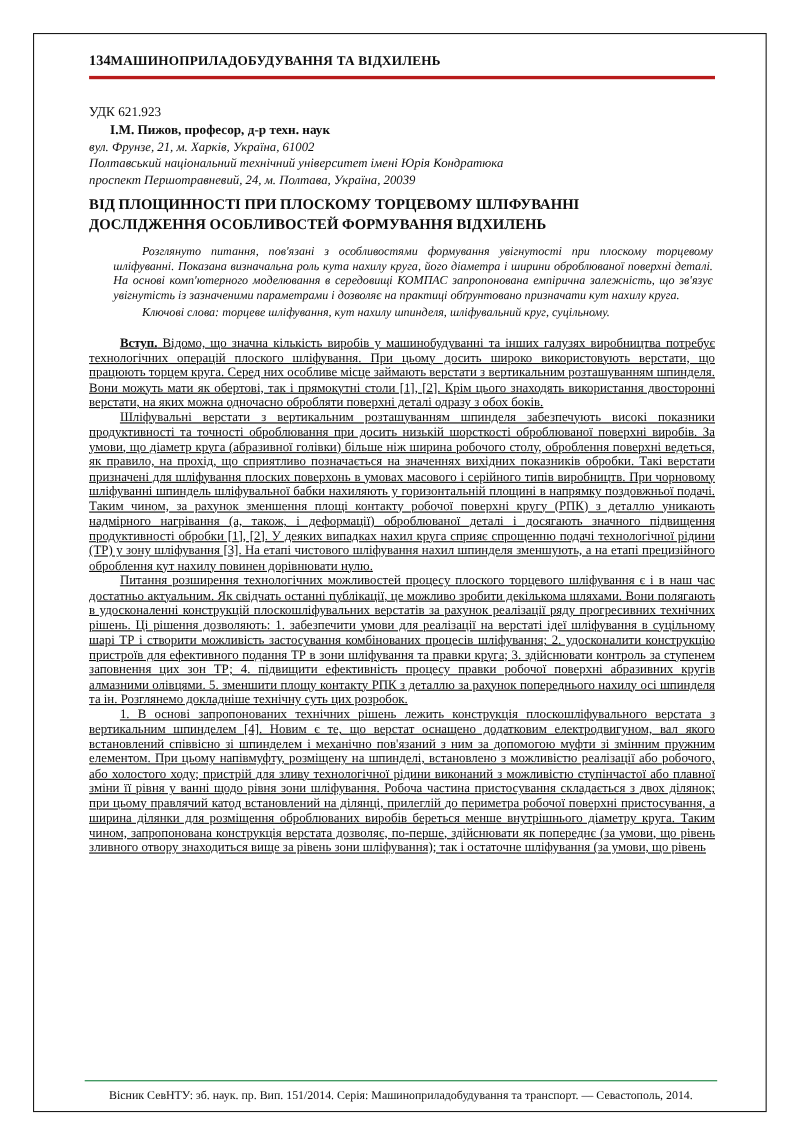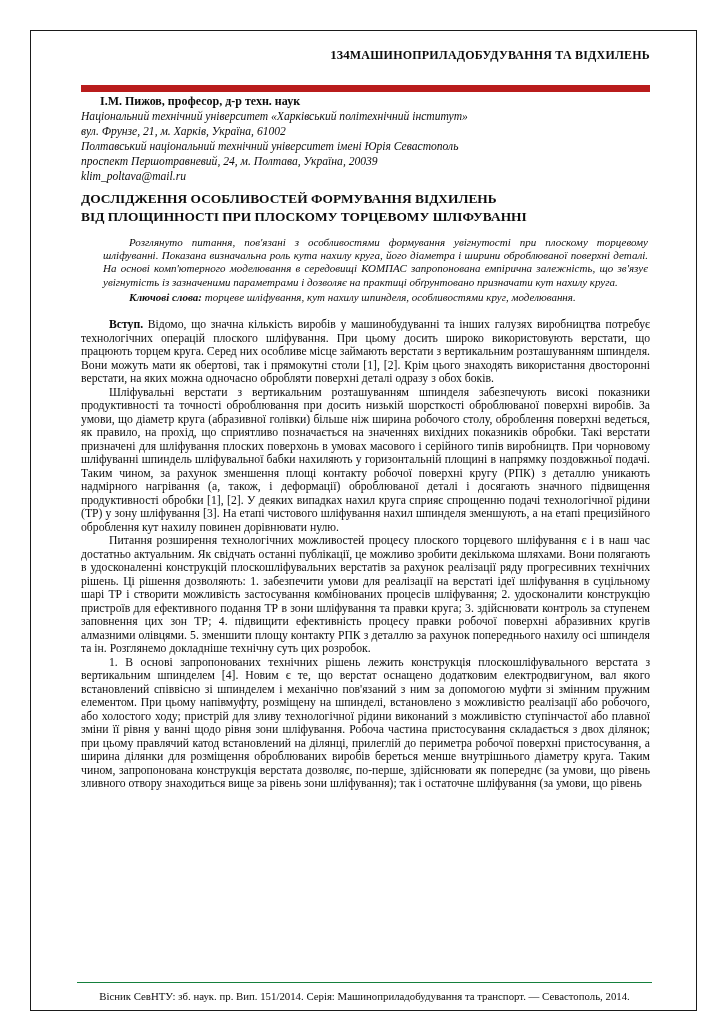--- a/index.html
+++ b/index.html
@@ -12,43 +12,43 @@
     -webkit-font-smoothing:antialiased;
   }
   .frame{
     position:absolute;left:30px;top:30px;right:27px;bottom:13px;
     border:1px solid #1a1a1a;
     box-sizing:border-box;
     padding:16px 46px 44px 50px;
     overflow:hidden;
   }
   .header{
-    display:flex;justify-content:flex-end;align-items:baseline;
-    border-bottom:7px solid #b91c1c;
-    padding-bottom:22px;
+    display:flex;justify-content:flex-start;align-items:baseline;
+    border-bottom:3px solid #b91c1c;
+    padding-bottom:6px;
   }
   .pageno{font-weight:bold;font-size:13px;}
   .running{font-weight:bold;font-size:12px;letter-spacing:.2px;}
   .udc{margin-top:22px;font-size:12px;}
   .authors{margin-top:2px;font-size:12px;line-height:15px;}
   .a-name{font-weight:bold;margin-left:19px;}
   .a-it{font-style:italic;font-size:11.6px;}
   .title{margin-top:6px;font-weight:bold;font-size:13.4px;line-height:18px;}
   .abstract{
     margin:10px 2px 0 22px;
     font-style:italic;font-size:11px;line-height:13.2px;
     text-align:justify;text-indent:26px;
   }
   .keywords{
     margin:2px 2px 0 22px;
     font-style:italic;font-size:11px;line-height:13.2px;
     text-align:justify;text-indent:26px;
   }
-  .kw-label{font-weight:bold;}
-  .body-text{margin-top:14px;}
+  .kw-label{font-weight:normal;}
+  .body-text{margin-top:14px;text-decoration:underline;}
   .body-text p{
     margin:0;
     font-size:11.7px;line-height:13.5px;
     text-align:justify;text-indent:28px;
   }
   .body-text b{font-weight:bold;}
   .footer{
     position:absolute;left:46px;right:44px;bottom:8px;
     border-top:1px solid #15803d;
     padding-top:7px;
@@ -59,38 +59,37 @@
 </head>
 <body>
 
 <div class="frame">
 
   <div class="header">
     <span class="pageno">134</span>
     <span class="running">МАШИНОПРИЛАДОБУДУВАННЯ ТА ВІДХИЛЕНЬ</span>
   </div>
 
+  <div class="udc">УДК 621.923</div>
 
   <div class="authors">
     <div class="a-name">І.М. Пижов, професор, д-р техн. наук</div>
-    <div class="a-it">Національний технічний університет «Харківський політехнічний інститут»</div>
     <div class="a-it">вул. Фрунзе, 21, м. Харків, Україна, 61002</div>
-    <div class="a-it">Полтавський національний технічний університет імені Юрія Севастополь</div>
+    <div class="a-it">Полтавський національний технічний університет імені Юрія Кондратюка</div>
     <div class="a-it">проспект Першотравневий, 24, м. Полтава, Україна, 20039</div>
-    <div class="a-it">klim_poltava@mail.ru</div>
   </div>
 
   <div class="title">
+    <div>ВІД ПЛОЩИННОСТІ ПРИ ПЛОСКОМУ ТОРЦЕВОМУ ШЛІФУВАННІ</div>
     <div>ДОСЛІДЖЕННЯ ОСОБЛИВОСТЕЙ ФОРМУВАННЯ ВІДХИЛЕНЬ</div>
-    <div>ВІД ПЛОЩИННОСТІ ПРИ ПЛОСКОМУ ТОРЦЕВОМУ ШЛІФУВАННІ</div>
   </div>
 
   <p class="abstract">Розглянуто питання, пов'язані з особливостями формування увігнутості при плоскому торцевому шліфуванні. Показана визначальна роль кута нахилу круга, його діаметра і ширини оброблюваної поверхні деталі. На основі комп'ютерного моделювання в середовищі КОМПАС запропонована емпірична залежність, що зв'язує увігнутість із зазначеними параметрами і дозволяє на практиці обґрунтовано призначати кут нахилу круга.</p>
 
-  <p class="keywords"><span class="kw-label">Ключові слова:</span><span> торцеве шліфування, кут нахилу шпинделя, особливостями круг, моделювання.</span></p>
+  <p class="keywords"><span class="kw-label">Ключові слова:</span><span> торцеве шліфування, кут нахилу шпинделя, шліфувальний круг, суцільному.</span></p>
 
   <div class="body-text">
     <p><b>Вступ.</b><span> Відомо, що значна кількість виробів у машинобудуванні та інших галузях виробництва потребує технологічних операцій плоского шліфування. При цьому досить широко використовують верстати, що працюють торцем круга. Серед них особливе місце займають верстати з вертикальним розташуванням шпинделя. Вони можуть мати як обертові, так і прямокутні столи [1], [2]. Крім цього знаходять використання двосторонні верстати, на яких можна одночасно обробляти поверхні деталі одразу з обох боків.</span></p>
     <p><b></b><span>Шліфувальні верстати з вертикальним розташуванням шпинделя забезпечують високі показники продуктивності та точності оброблювання при досить низькій шорсткості оброблюваної поверхні виробів. За умови, що діаметр круга (абразивної голівки) більше ніж ширина робочого столу, оброблення поверхні ведеться, як правило, на прохід, що сприятливо позначається на значеннях вихідних показників обробки. Такі верстати призначені для шліфування плоских поверхонь в умовах масового і серійного типів виробництв. При чорновому шліфуванні шпиндель шліфувальної бабки нахиляють у горизонтальній площині в напрямку поздовжньої подачі. Таким чином, за рахунок зменшення площі контакту робочої поверхні кругу (РПК) з деталлю уникають надмірного нагрівання (а, також, і деформації) оброблюваної деталі і досягають значного підвищення продуктивності обробки [1], [2]. У деяких випадках нахил круга сприяє спрощенню подачі технологічної рідини (ТР) у зону шліфування [3]. На етапі чистового шліфування нахил шпинделя зменшують, а на етапі прецизійного оброблення кут нахилу повинен дорівнювати нулю.</span></p>
     <p><b></b><span>Питання розширення технологічних можливостей процесу плоского торцевого шліфування є і в наш час достатньо актуальним. Як свідчать останні публікації, це можливо зробити декількома шляхами. Вони полягають в удосконаленні конструкцій плоскошліфувальних верстатів за рахунок реалізації ряду прогресивних технічних рішень. Ці рішення дозволяють: 1. забезпечити умови для реалізації на верстаті ідеї шліфування в суцільному шарі ТР і створити можливість застосування комбінованих процесів шліфування; 2. удосконалити конструкцію пристроїв для ефективного подання ТР в зони шліфування та правки круга; 3. здійснювати контроль за ступенем заповнення цих зон ТР; 4. підвищити ефективність процесу правки робочої поверхні абразивних кругів алмазними олівцями. 5. зменшити площу контакту РПК з деталлю за рахунок попереднього нахилу осі шпинделя та ін. Розглянемо докладніше технічну суть цих розробок.</span></p>
     <p><b></b><span>1. В основі запропонованих технічних рішень лежить конструкція плоскошліфувального верстата з вертикальним шпинделем [4]. Новим є те, що верстат оснащено додатковим електродвигуном, вал якого встановлений співвісно зі шпинделем і механічно пов'язаний з ним за допомогою муфти зі змінним пружним елементом. При цьому напівмуфту, розміщену на шпинделі, встановлено з можливістю реалізації або робочого, або холостого ходу; пристрій для зливу технологічної рідини виконаний з можливістю ступінчастої або плавної зміни її рівня у ванні щодо рівня зони шліфування. Робоча частина пристосування складається з двох ділянок; при цьому правлячий катод встановлений на ділянці, прилеглій до периметра робочої поверхні пристосування, а ширина ділянки для розміщення оброблюваних виробів береться менше внутрішнього діаметру круга. Таким чином, запропонована конструкція верстата дозволяє, по-перше, здійснювати як попереднє (за умови, що рівень зливного отвору знаходиться вище за рівень зони шліфування); так і остаточне шліфування (за умови, що рівень</span></p>
   </div>
 
   <div class="footer">Вісник СевНТУ: зб. наук. пр. Вип. 151/2014. Серія: Машиноприладобудування та транспорт. — Севастополь, 2014.</div>
 

